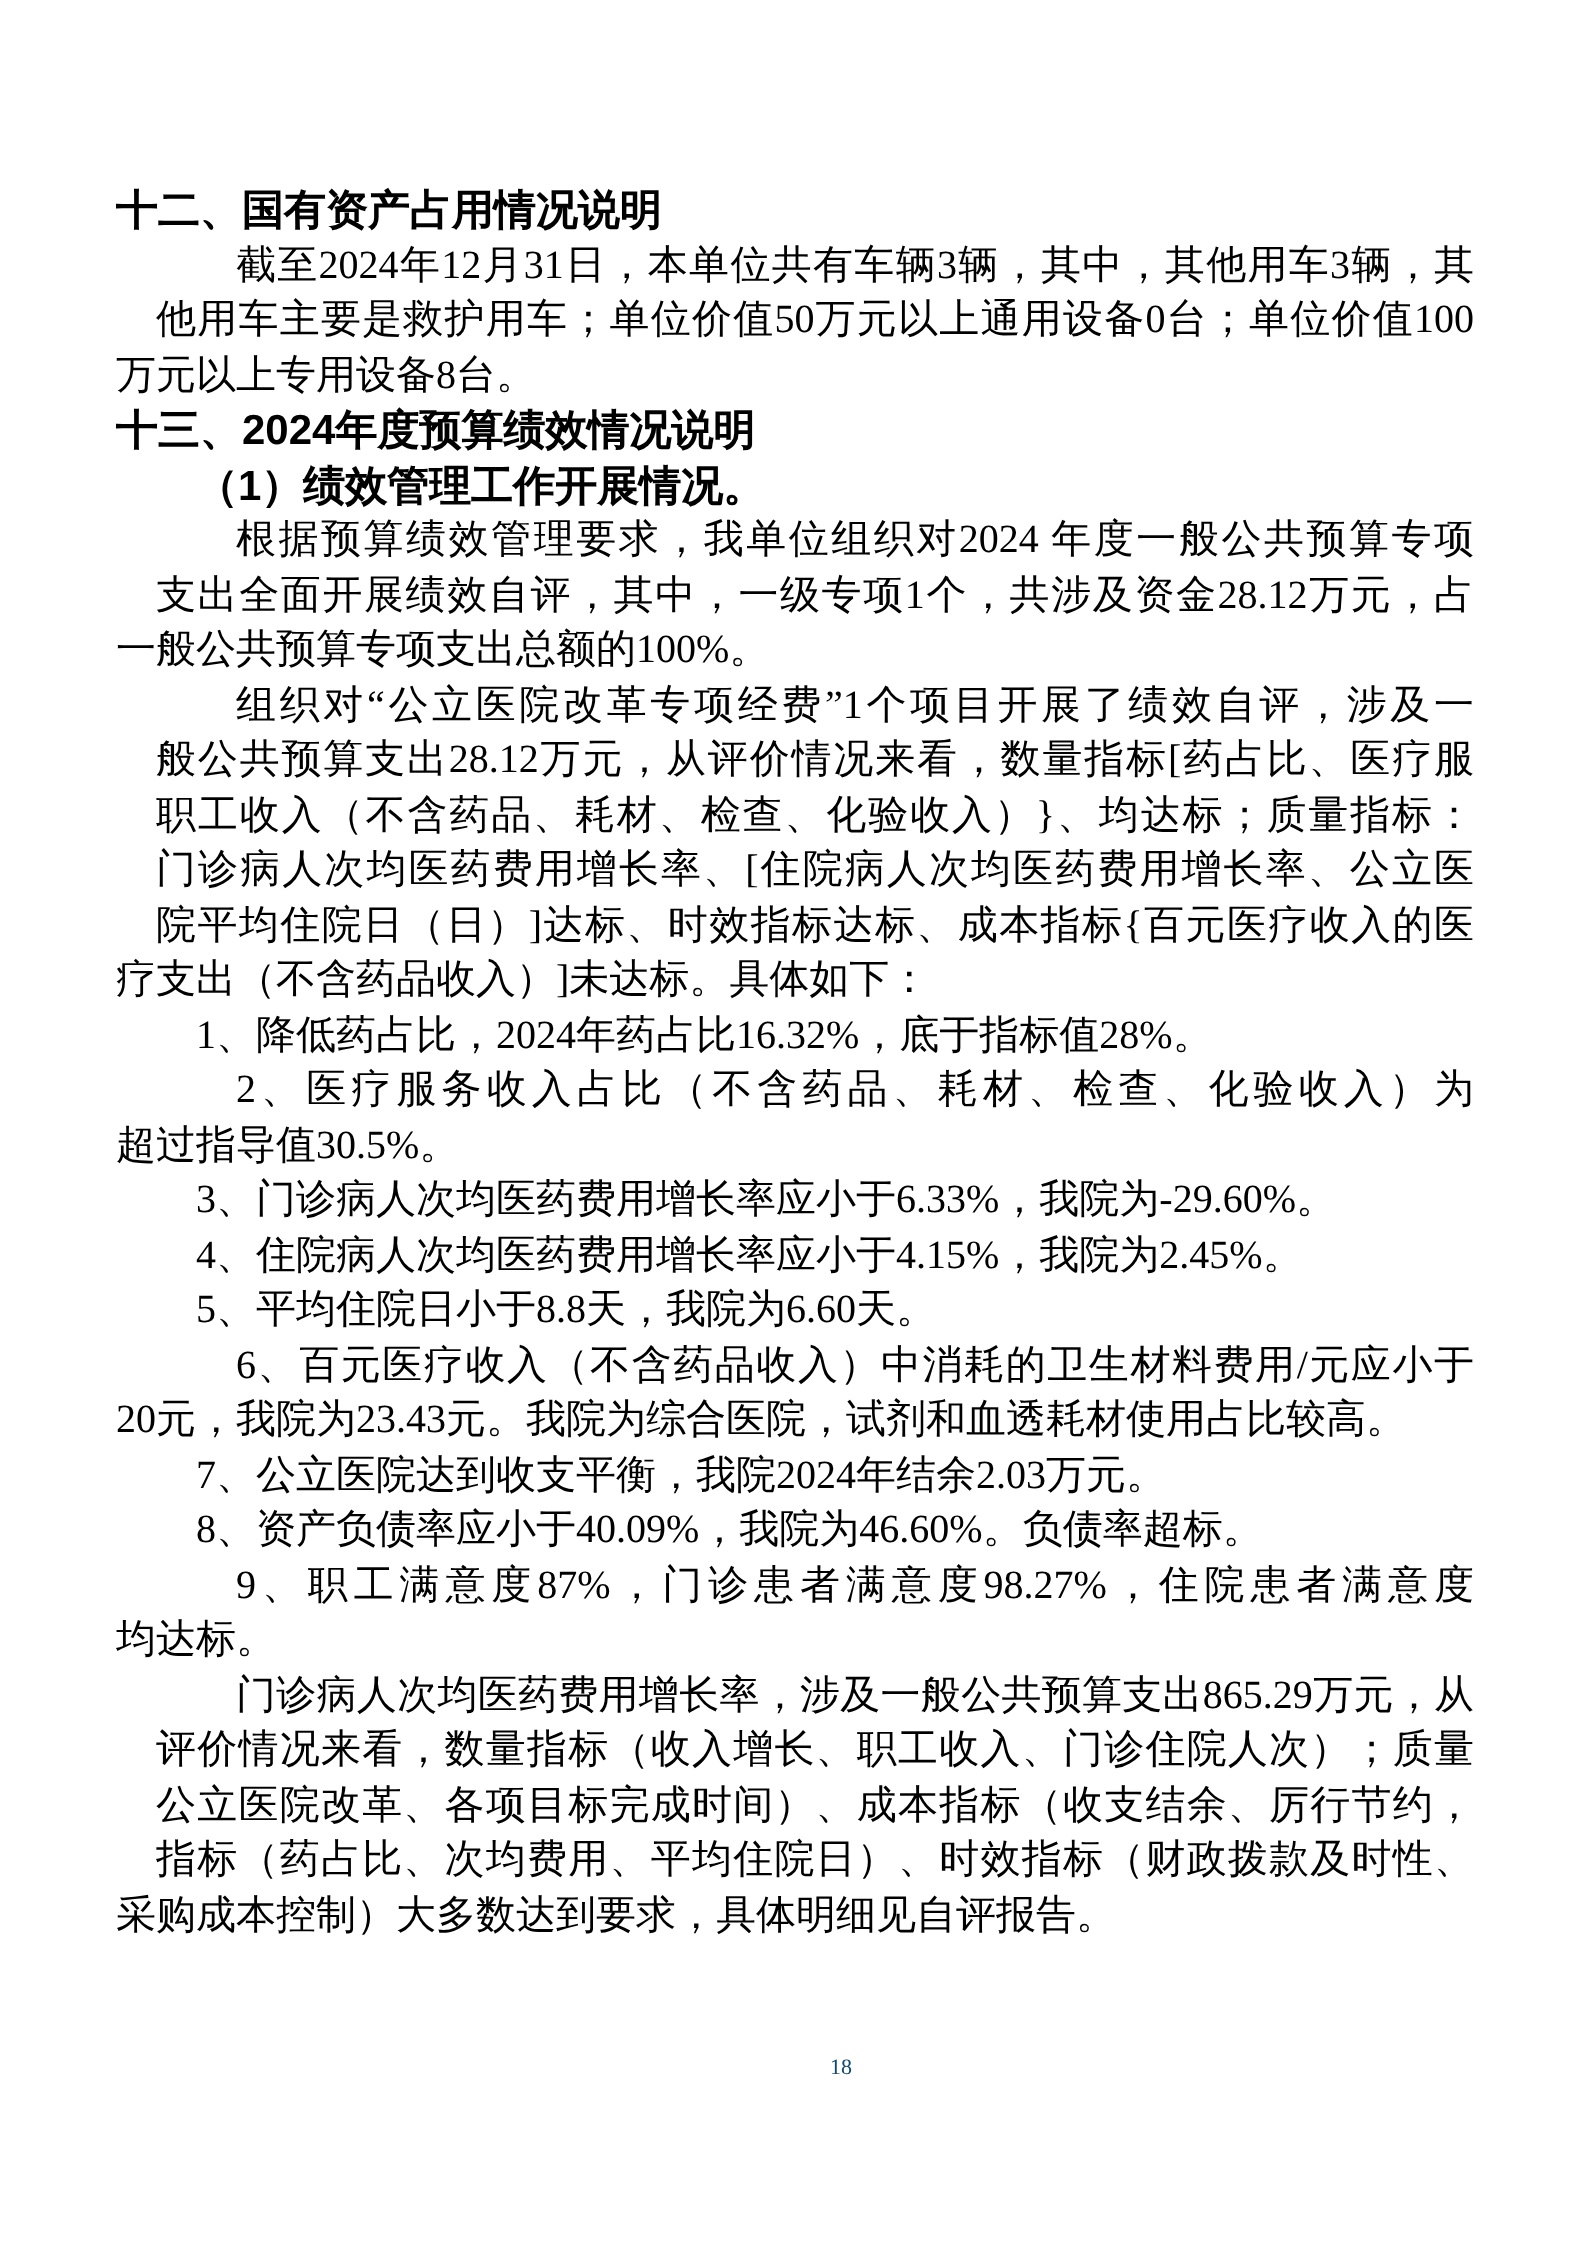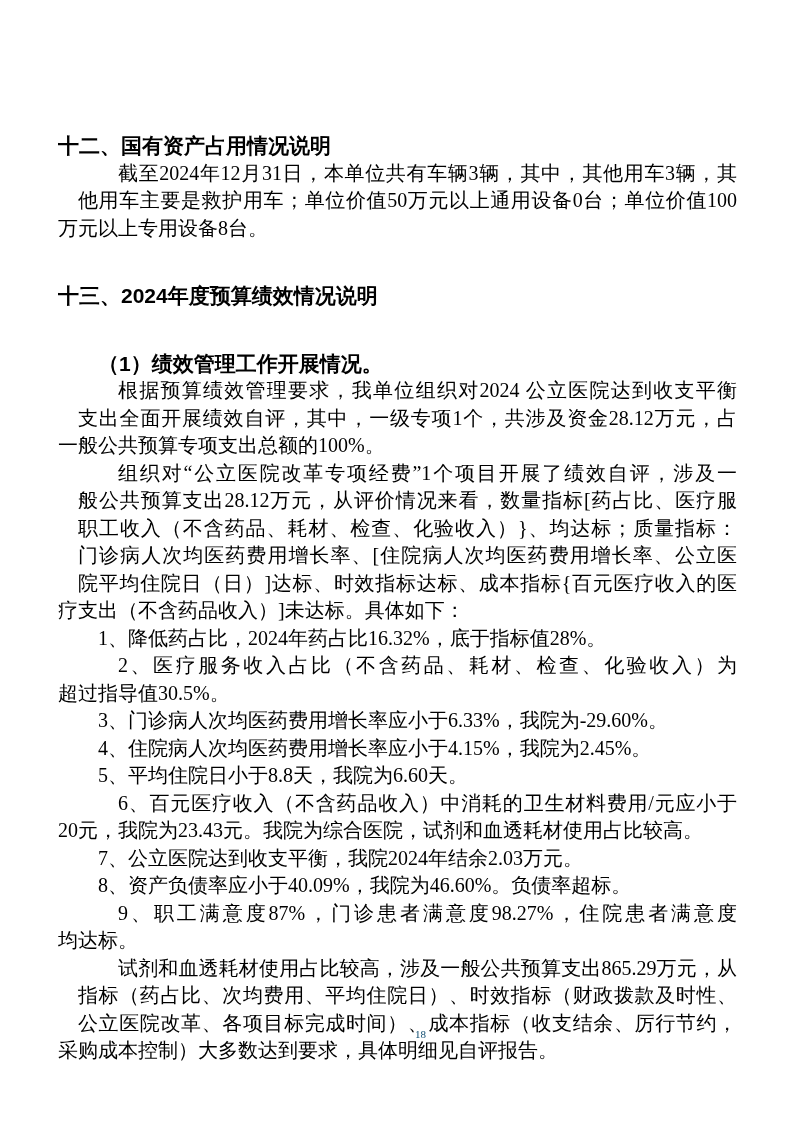--- a/index.html
+++ b/index.html
@@ -39,21 +39,20 @@
   }
   
   .ind {
     text-indent: 40px;
   }
   
   .hd {
     font-family: "Liberation Sans", "DejaVu Sans", sans-serif;
     font-weight: 700;
     font-size: 21px;
-    margin-top: 40px;
   }
   .pagenum {
     position: absolute;
     top: 1028px;
     left: 0;
     width: 100%;
     text-align: center;
     font-family: "Liberation Serif", "DejaVu Serif", serif;
     font-size: 11px;
     color: #0c4a6e;
@@ -67,21 +66,21 @@
   <div class="content">
 
     <div class="ln hd">十二、国有资产占用情况说明</div>
     <div class="ln just ind">截至2024年12月31日，本单位共有车辆3辆，其中，其他用车3辆，其</div>
     <div class="ln just">他用车主要是救护用车；单位价值50万元以上通用设备0台；单位价值100</div>
     <div class="ln">万元以上专用设备8台。</div>
 
     <div class="ln hd">十三、2024年度预算绩效情况说明</div>
     <div class="ln hd ind">（1）绩效管理工作开展情况。</div>
 
-    <div class="ln just ind">根据预算绩效管理要求，我单位组织对2024 公立医院达到收支平衡</div>
+    <div class="ln just ind">根据预算绩效管理要求，我单位组织对2024 年度一般公共预算专项</div>
     <div class="ln just">支出全面开展绩效自评，其中，一级专项1个，共涉及资金28.12万元，占</div>
     <div class="ln">一般公共预算专项支出总额的100%。</div>
 
     <div class="ln just ind">组织对“公立医院改革专项经费”1个项目开展了绩效自评，涉及一</div>
     <div class="ln just">般公共预算支出28.12万元，从评价情况来看，数量指标[药占比、医疗服</div>
     <div class="ln just">职工收入（不含药品、耗材、检查、化验收入）}、均达标；质量指标：</div>
     <div class="ln just">门诊病人次均医药费用增长率、[住院病人次均医药费用增长率、公立医</div>
     <div class="ln just">院平均住院日（日）]达标、时效指标达标、成本指标{百元医疗收入的医</div>
     <div class="ln">疗支出（不含药品收入）]未达标。具体如下：</div>
 
@@ -91,21 +90,22 @@
     <div class="ln ind">3、门诊病人次均医药费用增长率应小于6.33%，我院为-29.60%。</div>
     <div class="ln ind">4、住院病人次均医药费用增长率应小于4.15%，我院为2.45%。</div>
     <div class="ln ind">5、平均住院日小于8.8天，我院为6.60天。</div>
     <div class="ln just ind">6、百元医疗收入（不含药品收入）中消耗的卫生材料费用/元应小于</div>
     <div class="ln">20元，我院为23.43元。我院为综合医院，试剂和血透耗材使用占比较高。</div>
     <div class="ln ind">7、公立医院达到收支平衡，我院2024年结余2.03万元。</div>
     <div class="ln ind">8、资产负债率应小于40.09%，我院为46.60%。负债率超标。</div>
     <div class="ln just ind">9、职工满意度87%，门诊患者满意度98.27%，住院患者满意度97.21%，</div>
     <div class="ln">均达标。</div>
 
-    <div class="ln just ind">试剂和血透耗材使用占比较高，涉及一般公共预算支出865.29万元，从</div>
+    <div class="ln just ind">门诊病人次均医药费用增长率，涉及一般公共预算支出865.29万元，从</div>
+    <div class="ln just">评价情况来看，数量指标（收入增长、职工收入、门诊住院人次）；质量</div>
+    <div class="ln just">公立医院改革、各项目标完成时间）、成本指标（收支结余、厉行节约，</div>
     <div class="ln just">指标（药占比、次均费用、平均住院日）、时效指标（财政拨款及时性、</div>
-    <div class="ln just">公立医院改革、各项目标完成时间）、成本指标（收支结余、厉行节约，</div>
     <div class="ln">采购成本控制）大多数达到要求，具体明细见自评报告。</div>
 
   </div>
 
   <div class="pagenum">18</div>
 </div>
 
 </body></html>

